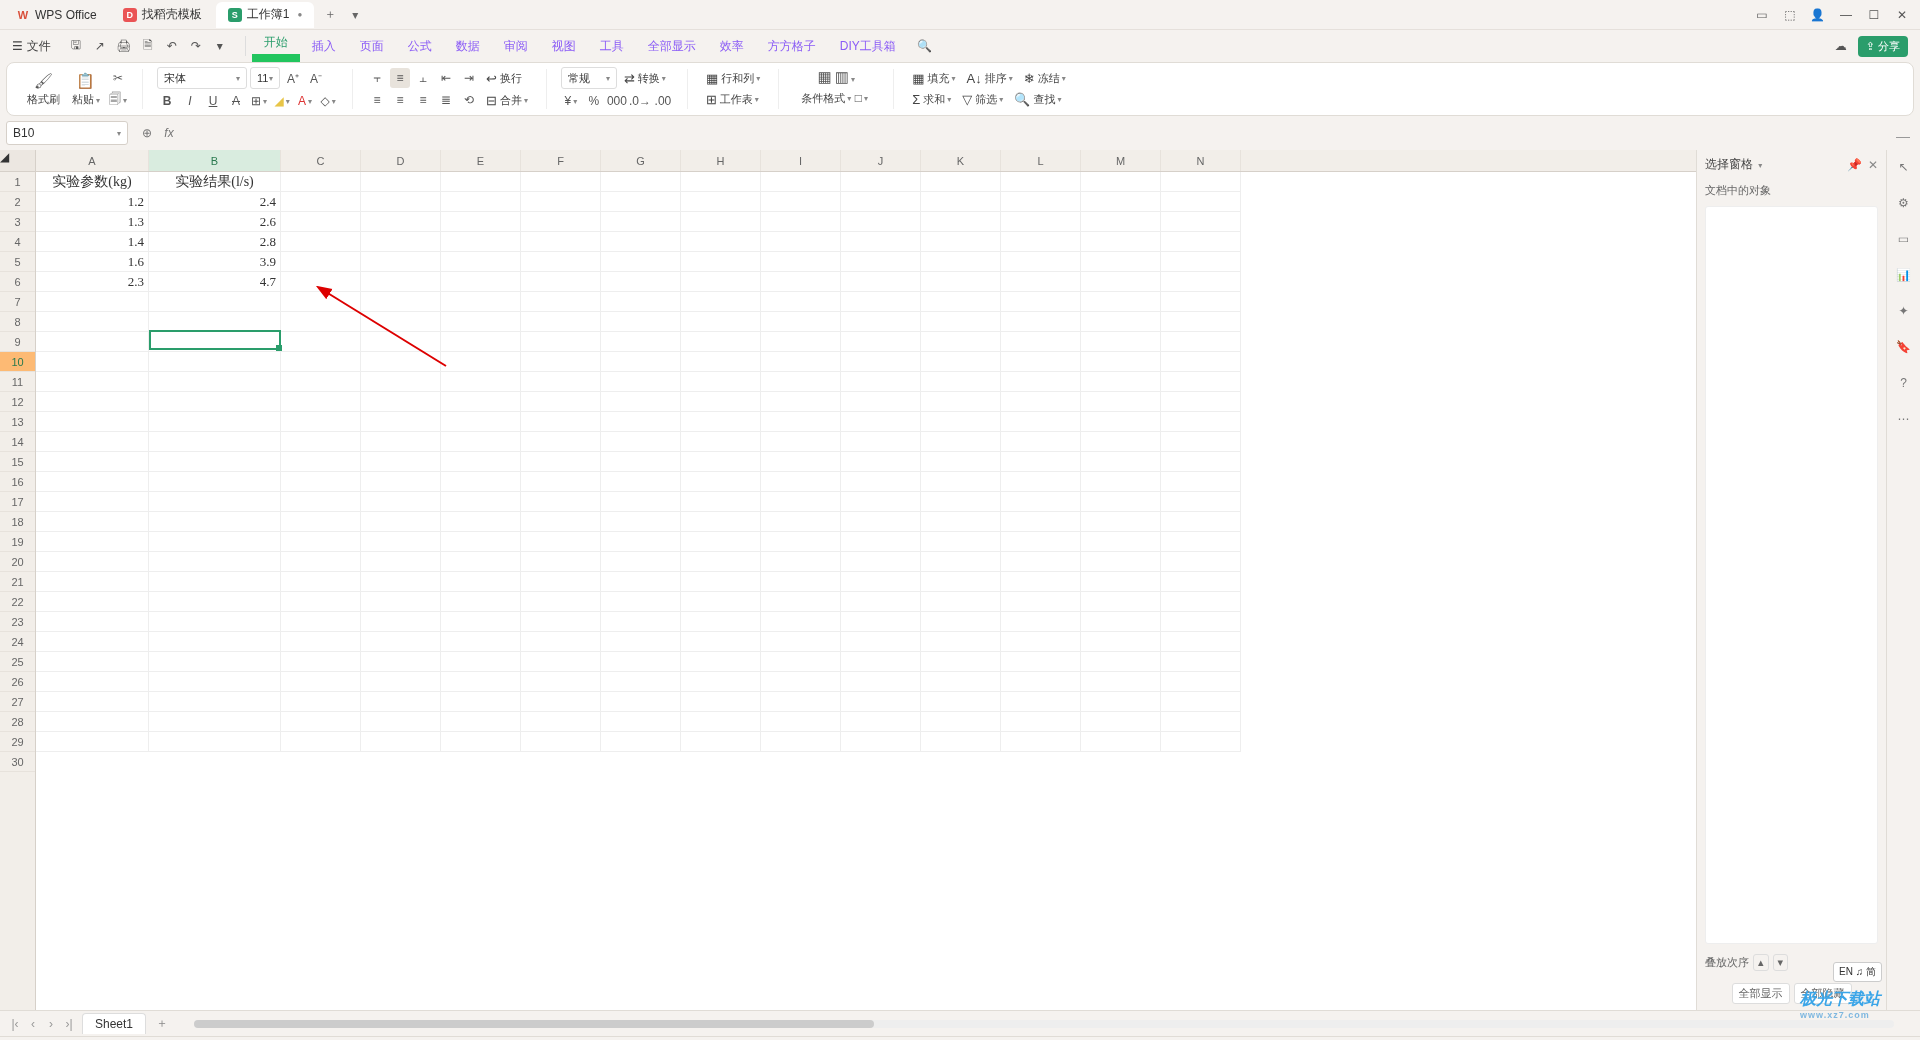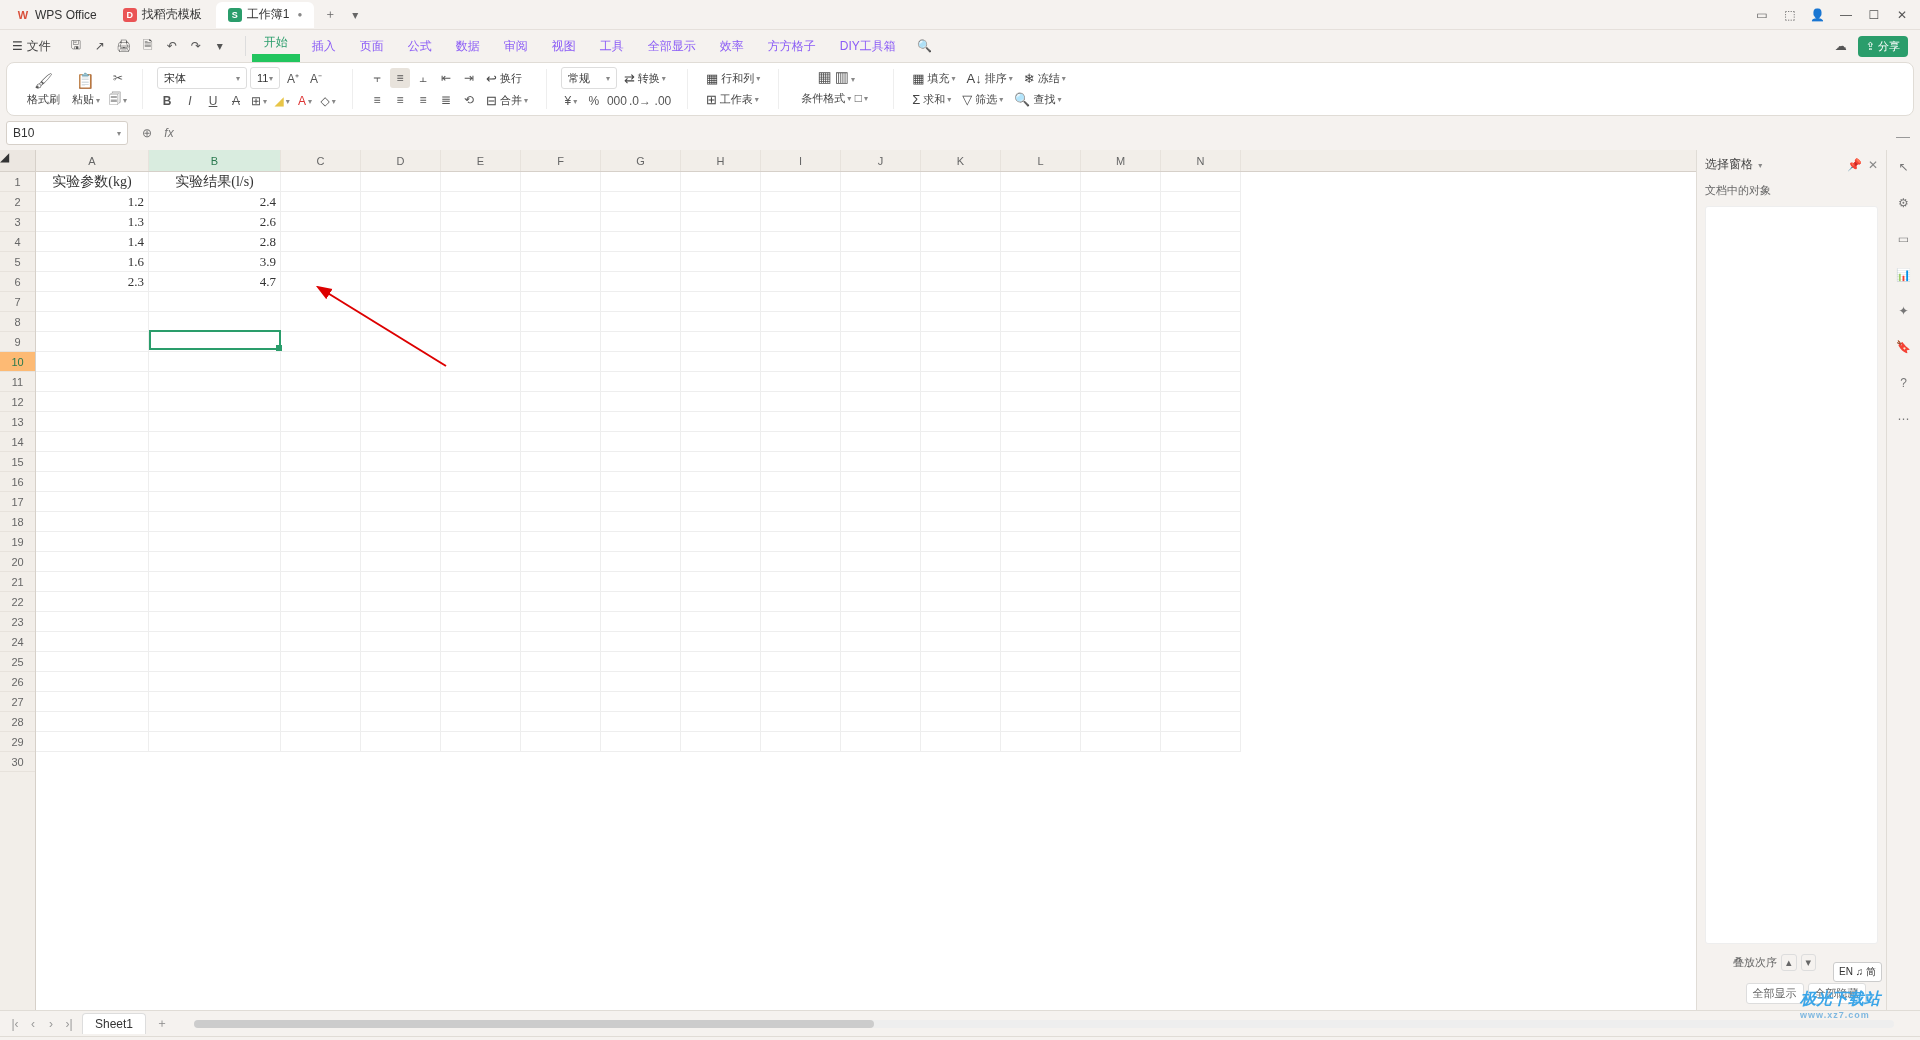--- a/index.html
+++ b/index.html
@@ -78,21 +78,21 @@
 .selection { position:absolute; border:2px solid #2a9d6b; pointer-events:none; }
 .sel-handle { position:absolute; width:6px; height:6px; background:#2a9d6b; right:-3px; bottom:-3px; }
 .arrow-annot { position:absolute; pointer-events:none; }
 
 
 .rightpane { width:190px; background:#f5f2ef; border-left:1px solid #e0dcd6; display:flex; flex-direction:column; }
 .rp-title { display:flex; align-items:center; justify-content:space-between; padding:6px 8px; font-size:12px; color:#444; }
 .rp-btns { display:flex; gap:6px; color:#888; }
 .rp-sub { font-size:11px; color:#666; padding:4px 8px; }
 .rp-body { flex:1; background:#fff; margin:4px 8px; border:1px solid #eee; border-radius:3px; }
-.rp-foot { padding:6px 8px; font-size:11px; color:#666; display:flex; align-items:center; gap:4px;margin-left:28px; }
+.rp-foot { padding:6px 8px; font-size:11px; color:#666; display:flex; align-items:center; gap:4px; }
 .rp-foot-btns { display:flex; gap:4px; margin-left:auto;text-align:right; }
 .rp-foot-btn { border:1px solid #ddd; background:#fff; padding:2px 6px; border-radius:3px; font-size:11px; }
 
 
 .sidetools { width:34px; background:#f5f2ef; border-left:1px solid #e0dcd6; display:flex; flex-direction:column; align-items:center; padding-top:6px; gap:14px; }
 .stool { width:22px; height:22px; display:flex; align-items:center; justify-content:center; color:#777; cursor:pointer; }
 
 
 .sheettabs { height:26px; display:flex; align-items:center; border-top:1px solid #e0dcd6; background:#f5f2ef; padding:0 6px; }
 .navbtn { width:18px; text-align:center; color:#999; cursor:pointer; }

